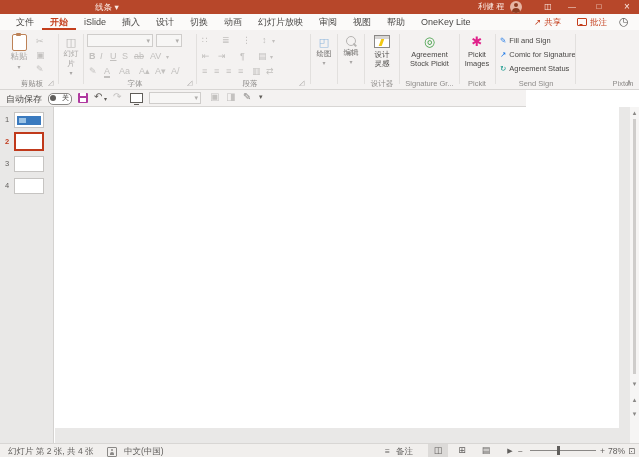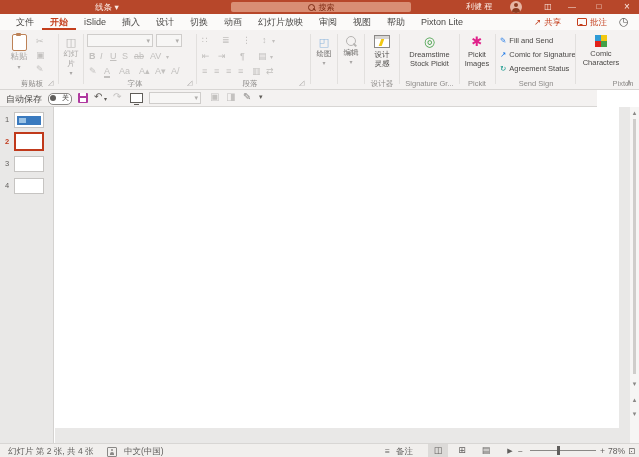--- a/index.html
+++ b/index.html
@@ -7,21 +7,21 @@
        font-family:"Liberation Sans","DejaVu Sans",sans-serif;font-size:9px;color:#444;
        -webkit-font-smoothing:antialiased}
   .abs{position:absolute}
   
   .titlebar{left:0;top:0;width:639px;height:14px;background:#b7472a;color:#f6ddd3}
   .doc-title{left:95px;top:0;height:14px;line-height:14px;font-size:8.5px;color:#fbeae3}
   .search-pill{left:231px;top:2px;width:180px;height:10px;background:#d98e74;border-radius:2px;
        display:flex;align-items:center;justify-content:center;gap:4px;color:#7e2c13;font-size:8px}
   .mag{width:5px;height:5px;border:1px solid #7e2c13;border-radius:50%;position:relative}
   .mag:after{content:"";position:absolute;left:4px;top:4px;width:3px;height:1px;background:#7e2c13;transform:rotate(45deg)}
-  .user-name{left:466px;top:0;height:14px;line-height:14px;font-size:8px;color:#fbeae3}
+  .user-name{left:478px;top:0;height:14px;line-height:14px;font-size:8px;color:#fbeae3}
   .avatar{left:510px;top:1px;width:12px;height:12px;border-radius:50%;background:#e7b5a3;position:absolute;overflow:hidden}
   .avatar .head{position:absolute;left:4px;top:2px;width:4px;height:4px;border-radius:50%;background:#8d3a20}
   .avatar .body{position:absolute;left:2px;top:7px;width:8px;height:5px;border-radius:4px 4px 0 0;background:#8d3a20}
   .winbtn{top:0;height:14px;line-height:14px;width:20px;text-align:center;font-size:8px;color:#fbeae3}
   
   .tabrow{left:0;top:14px;width:639px;height:16px;background:#fbfaf9;display:flex;align-items:stretch;padding-left:8px;box-sizing:border-box}
   .tab{padding:0 8px;line-height:16px;font-size:9px;color:#4a4846;white-space:nowrap}
   .tab.sel{color:#c43e1c;font-weight:bold;box-shadow:inset 0 -2px 0 #c43e1c}
   .tabright{top:14px;height:16px;line-height:16px;font-size:8.5px;color:#c43e1c;display:flex;align-items:center;gap:3px}
   .bubble{width:8px;height:6px;border:1px solid #c43e1c;border-radius:1px;position:relative}
@@ -41,21 +41,21 @@
   .adobe-item{position:absolute;font-size:7.5px;color:#4a4846;white-space:nowrap;display:flex;gap:3px;align-items:center}
   .design-icon{width:14px;height:11px;border:1px solid #8a8886;background:#fff;margin:0 auto;position:relative}
   .design-icon:before{content:"";position:absolute;left:0;top:0;width:100%;height:3px;background:#d8d6d4}
   .design-icon:after{content:"";position:absolute;left:5px;top:3px;width:3px;height:7px;background:#f2c811;transform:skewX(-20deg)}
   .pixton-icon{width:12px;height:12px;margin:0 auto;display:grid;grid-template-columns:6px 6px;grid-template-rows:6px 6px}
   .pixton-icon i:nth-child(1){background:#2e9bd6}.pixton-icon i:nth-child(2){background:#f2c811}
   .pixton-icon i:nth-child(3){background:#e2231a}.pixton-icon i:nth-child(4){background:#43a047}
   .magbig{width:8px;height:8px;border:1.5px solid #b6b4b2;border-radius:50%;position:relative;margin:0 auto}
   .magbig:after{content:"";position:absolute;left:6px;top:7px;width:4px;height:1.5px;background:#b6b4b2;transform:rotate(45deg)}
   
-  .qat{left:0;top:90px;width:597px;height:17px;background:#f4f2f1;border-bottom:1px solid #d8d6d4;box-sizing:border-box}
+  .qat{left:0;top:90px;width:526px;height:17px;background:#f4f2f1;border-bottom:1px solid #d8d6d4;box-sizing:border-box}
   .toggle{position:absolute;width:22px;height:10px;border:1px solid #8a8886;border-radius:5px;background:#fff}
   .toggle .dot{position:absolute;left:1px;top:1px;width:6px;height:6px;border-radius:50%;background:#605e5c}
   .toggle .st{position:absolute;right:2px;top:0;font-size:7px;color:#4a4846;line-height:8px}
   .floppy{position:absolute;width:10px;height:10px;background:#b03aa0;border-radius:1px}
   .floppy:before{content:"";position:absolute;left:2px;top:0;width:6px;height:3px;background:#fff}
   .floppy:after{content:"";position:absolute;left:2px;top:5px;width:6px;height:4px;background:#fff}
   .monitor{position:absolute;width:11px;height:8px;border:1px solid #5f5c58;background:#fff}
   .monitor:after{content:"";position:absolute;left:3px;top:8px;width:5px;height:2px;border-bottom:1px solid #5f5c58}
   .qg{position:absolute;font-size:10px;color:#5f5c58;line-height:12px}
   .qg.dis{color:#c4c2c0}
@@ -84,24 +84,20 @@
   .ztrack{position:absolute;left:530px;top:6px;width:66px;height:1px;background:#8a8886}
   .zthumb{position:absolute;left:557px;top:2px;width:3px;height:9px;background:#605e5c}
 </style>
 </head>
 <body>
 
 <div id="app">
 
   <div class="abs titlebar">
     <span class="abs doc-title"><span>线条</span> <span>▾</span></span>
-    <div class="abs search-pill">
-      <span class="mag"></span>
-      <span>搜索</span>
-    </div>
     <span class="abs user-name">利健 程</span>
     <span class="avatar">
         <span class="head"></span>
         <span class="body"></span>
       </span>
     <span class="abs winbtn" style="left:538px">◫</span>
     <span class="abs winbtn" style="left:562px">—</span>
     <span class="abs winbtn" style="left:589px">□</span>
     <span class="abs winbtn" style="left:617px;font-size:10px">×</span>
   </div>
@@ -111,21 +107,21 @@
     <span class="tab sel">开始</span>
     <span class="tab">iSlide</span>
     <span class="tab">插入</span>
     <span class="tab">设计</span>
     <span class="tab">切换</span>
     <span class="tab">动画</span>
     <span class="tab">幻灯片放映</span>
     <span class="tab">审阅</span>
     <span class="tab">视图</span>
     <span class="tab">帮助</span>
-    <span class="tab">Pixton Lite</span>
+    <span class="tab">OneKey Lite</span>
   </div>
   <div class="abs tabright" style="left:534px">
     <span>↗</span>
     <span>共享</span>
   </div>
   <div class="abs tabright" style="left:577px">
     <span class="bubble"></span>
     <span>批注</span>
   </div>
   <span class="abs" style="left:619px;top:15px;font-size:11px;color:#5a5856">◷</span>
@@ -211,59 +207,49 @@
     <div class="addin" style="left:367px;top:5px;width:30px">
       <div class="design-icon"></div>
       <div style="margin-top:2px">设计</div>
       <div>灵感</div>
     </div>
     <span class="abs glabel" style="left:367px;width:30px">设计器</span>
     <div class="abs vsep" style="left:399px"></div>
 
     <div class="addin" style="left:402px;top:5px;width:55px">
       <div style="font-size:13px;font-weight:bold;color:#43a047;line-height:13px">◎</div>
-      <div style="margin-top:2px">Dreamstime</div>
+      <div style="margin-top:2px">Agreement</div>
       <div>Stock Pickit</div>
     </div>
     <span class="abs glabel" style="left:402px;width:55px">Signature Gr...</span>
     <div class="abs vsep" style="left:459px"></div>
 
     <div class="addin" style="left:461px;top:5px;width:32px">
       <div style="font-size:13px;color:#e0218a;line-height:13px">✱</div>
       <div style="margin-top:2px">Pickit</div>
       <div>Images</div>
     </div>
     <span class="abs glabel" style="left:461px;width:32px">Pickit</span>
     <div class="abs vsep" style="left:495px"></div>
 
     <div class="adobe-item" style="left:500px;top:6px">
       <span style="color:#1473e6">✎</span>
-      <span>Fill and Send</span>
+      <span>Fill and Sign</span>
     </div>
     <div class="adobe-item" style="left:500px;top:20px">
       <span style="color:#1473e6">↗</span>
       <span>Comic for Signature</span>
     </div>
     <div class="adobe-item" style="left:500px;top:34px">
       <span style="color:#0d9488">↻</span>
       <span>Agreement Status</span>
     </div>
     <span class="abs glabel" style="left:500px;width:72px">Send Sign</span>
     <div class="abs vsep" style="left:575px"></div>
 
-    <div class="addin" style="left:578px;top:5px;width:46px">
-      <div class="pixton-icon">
-          <i></i>
-          <i></i>
-          <i></i>
-          <i></i>
-        </div>
-      <div style="margin-top:2px">Comic</div>
-      <div>Characters</div>
-    </div>
     <span class="abs glabel" style="left:600px;width:46px">Pixton</span>
 
     <span class="abs" style="left:626px;top:48px;font-size:8px;color:#8a8886">∧</span>
   </div>
 
   <div class="abs qat">
     <span class="abs" style="left:6px;top:3px;color:#4a4846">自动保存</span>
     <div class="toggle" style="left:48px;top:3px">
       <span class="dot"></span>
       <span class="st">关</span>

